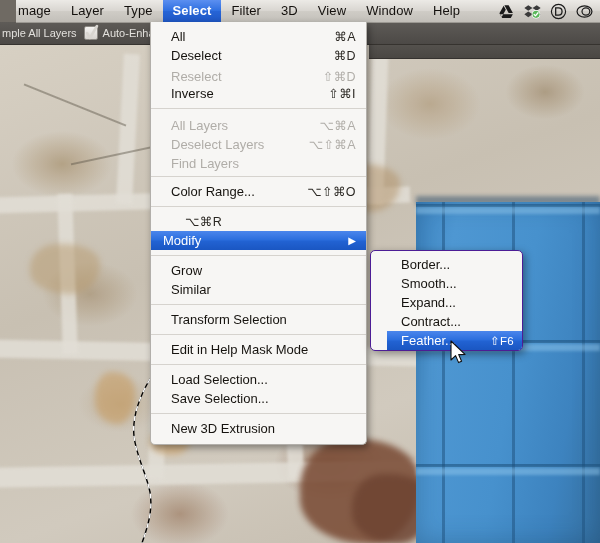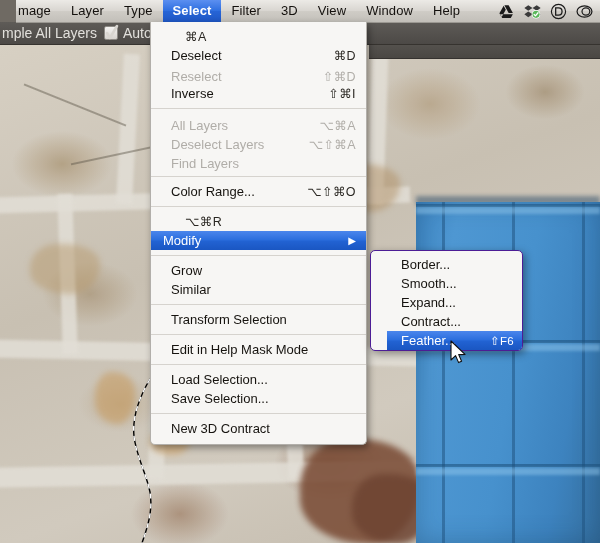--- a/index.html
+++ b/index.html
@@ -67,21 +67,21 @@
   .mb-right{margin-left:auto;display:flex;align-items:center;gap:9px;padding-right:4px;height:22px;}
   .mb-ico{width:17px;height:17px;display:block;}
 
   
   .optionsbar{
     position:absolute;left:0;top:22px;width:600px;height:22px;
     background:linear-gradient(180deg,#5e5b57 0%,#4c4946 100%);
     border-bottom:1px solid #36332f;
     display:flex;align-items:center;
   }
-  .opt-text{font-size:14px;color:#e2e0dc;white-space:nowrap;}
+  .opt-text{font-size:11px;color:#e2e0dc;white-space:nowrap;}
   .opt-check{
     width:12px;height:12px;margin:0 5px 0 7px;
     background:linear-gradient(180deg,#f4f3f1,#d6d3ce);
     border:1px solid #8d8a85;border-radius:2px;position:relative;flex:none;
   }
   .opt-check svg{position:absolute;left:-1px;top:-3px;}
 
   
   .titlebar{
     position:absolute;left:369px;top:22px;width:231px;height:22px;
@@ -259,20 +259,21 @@
         <svg width="10" height="17" viewBox="0 0 12 24">
           <circle cx="6" cy="7" r="4" fill="#1a1a1a"></circle>
           <path d="M0 21 Q6 12 12 21 Z" fill="#1a1a1a"></path>
         </svg>
       </span>
     </div>
   </div>
 
   <div class="menu" id="select-menu">
       <div class="mi">
+        <span class="lbl">All</span>
         <span class="key">⌘A</span>
       </div>
       <div class="mi">
         <span class="lbl">Deselect</span>
         <span class="key">⌘D</span>
       </div>
       <div class="mi disabled">
         <span class="lbl">Reselect</span>
         <span class="key">⇧⌘D</span>
       </div>
@@ -322,21 +323,21 @@
       </div>
       <div class="sep"></div>
       <div class="mi">
         <span class="lbl">Load Selection...</span>
       </div>
       <div class="mi">
         <span class="lbl">Save Selection...</span>
       </div>
       <div class="sep"></div>
       <div class="mi">
-        <span class="lbl">New 3D Contract</span>
+        <span class="lbl">New 3D Extrusion</span>
       </div>
     </div>
 
   <div class="submenu" id="modify-submenu">
       <div class="smi">
         <span class="lbl">Border...</span>
       </div>
       <div class="smi">
         <span class="lbl">Smooth...</span>
       </div>

